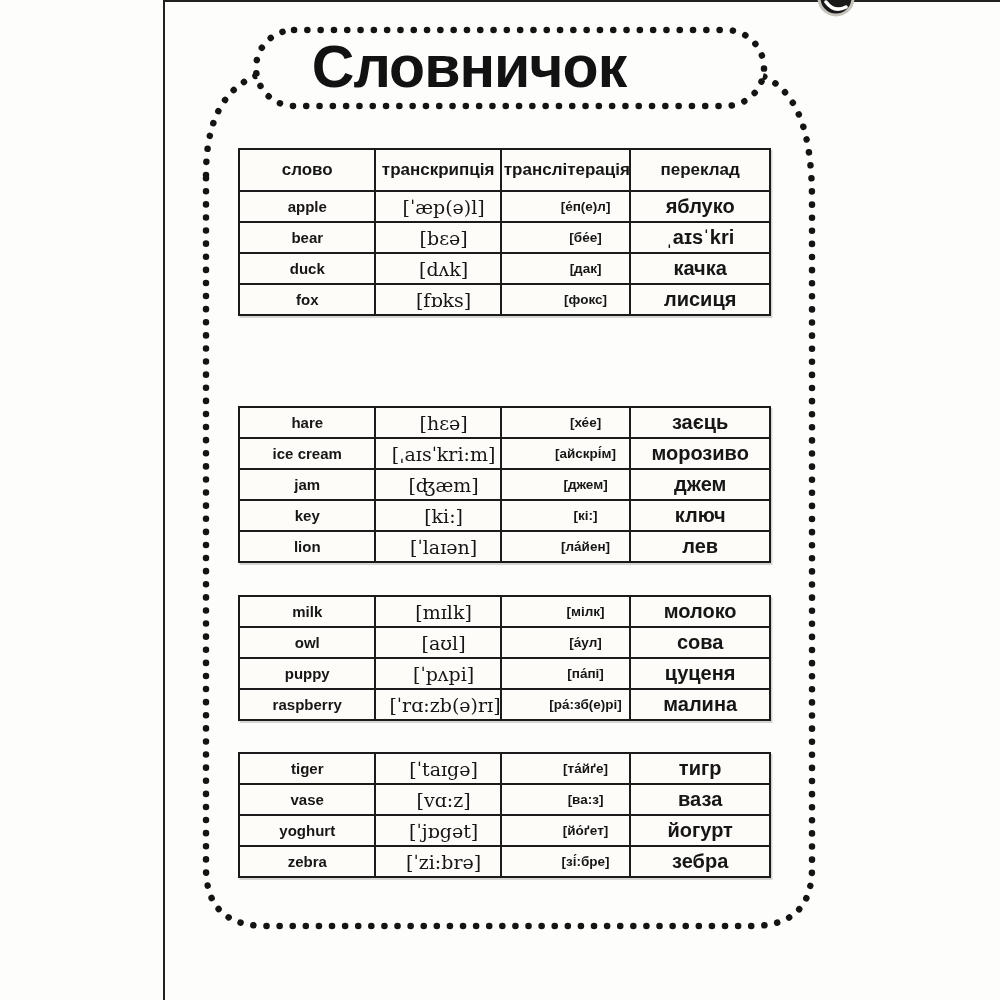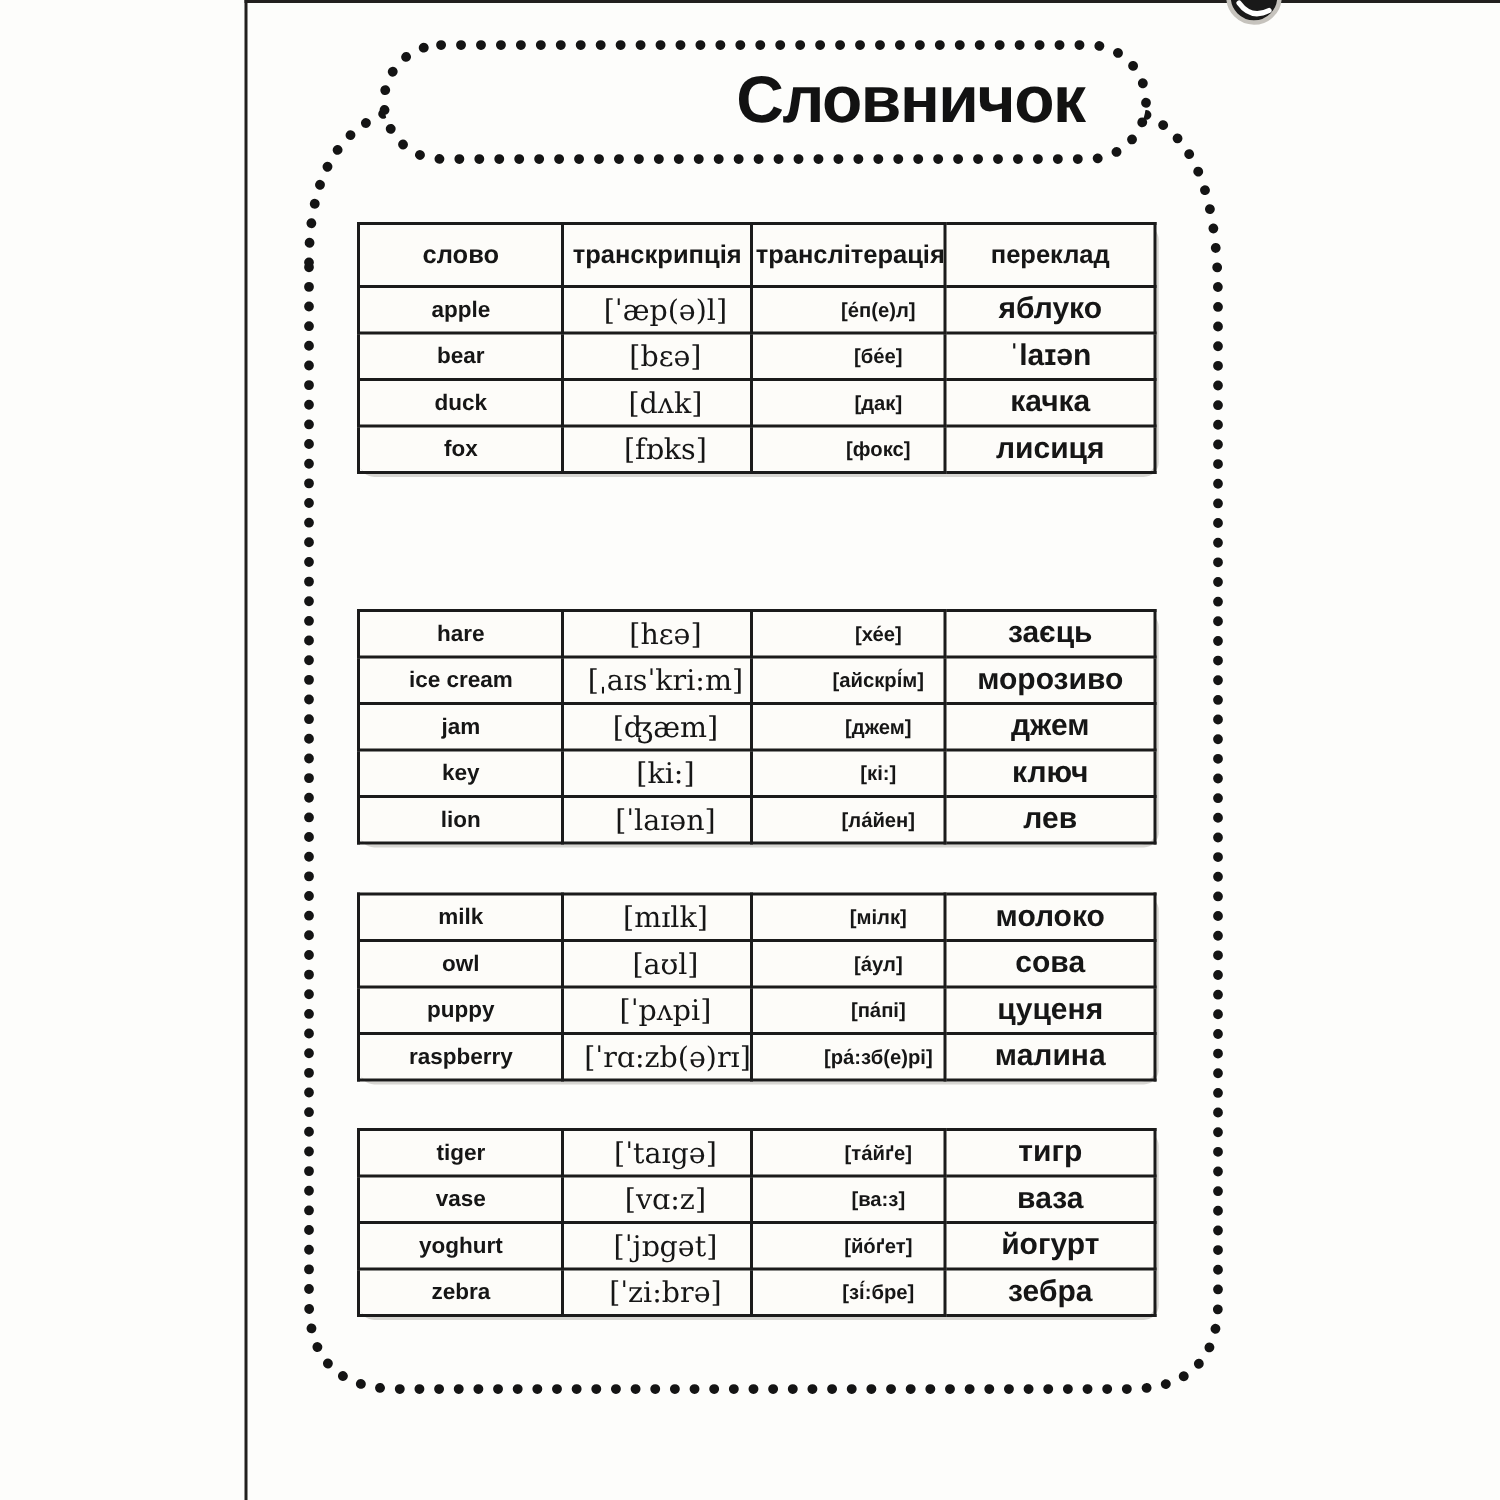--- a/index.html
+++ b/index.html
@@ -6,28 +6,27 @@
   body{
     width:1000px;height:1000px;position:relative;overflow:hidden;
     background:#fdfdfb;color:#161616;
     font-family:"Liberation Sans","DejaVu Sans",sans-serif;
   }
   .scan-vline{position:absolute;left:163px;top:0;width:2px;height:1000px;background:#22201e;}
   .scan-hline{position:absolute;left:163px;top:0;width:837px;height:2px;background:#22201e;}
   svg.border-art{position:absolute;left:0;top:0;}
   .page-title{
     position:absolute;left:215px;top:27px;width:508px;height:80px;margin:0;
-    line-height:80px;text-align:right;
-    font-size:44px;font-weight:700;letter-spacing:-1px;color:#121212;
+    line-height:80px;text-align:center;
+    font-size:59px;font-weight:700;letter-spacing:-1px;color:#121212;
   }
   table.vocab{
     position:absolute;left:238px;width:533px;
     border-collapse:collapse;table-layout:fixed;background:#fdfcf9;
     box-shadow:1.5px 2px 0 rgba(115,110,100,.28);
-    border-radius:10px;
   }
   .vocab th,.vocab td{
     border:2px solid #1b1b1b;text-align:center;vertical-align:middle;padding:0 2px;
     white-space:nowrap;overflow:hidden;
   }
   .vocab th{height:40px;font-size:17px;font-weight:700;}
   .vocab td{height:29px;}
   td.col-word{font-size:15px;font-weight:700;}
   td.col-ipa{font-family:"DejaVu Serif","DejaVu Sans",serif;font-size:19px;font-weight:400;padding-left:13px;}
   td.col-translit{font-size:13.5px;font-weight:700;padding-left:42px;}
@@ -74,21 +73,21 @@
         <tr>
           <td class="col-word">apple</td>
           <td class="col-ipa">[ˈæp(ə)l]</td>
           <td class="col-translit">[е́п(е)л]</td>
           <td class="col-trans">яблуко</td>
         </tr>
         <tr>
           <td class="col-word">bear</td>
           <td class="col-ipa">[bɛə]</td>
           <td class="col-translit">[бе́е]</td>
-          <td class="col-trans">ˈlaɪən</td>
+          <td class="col-trans">ˌaɪsˈkri</td>
         </tr>
         <tr>
           <td class="col-word">duck</td>
           <td class="col-ipa">[dʌk]</td>
           <td class="col-translit">[дак]</td>
           <td class="col-trans">качка</td>
         </tr>
         <tr>
           <td class="col-word">fox</td>
           <td class="col-ipa">[fɒks]</td>

